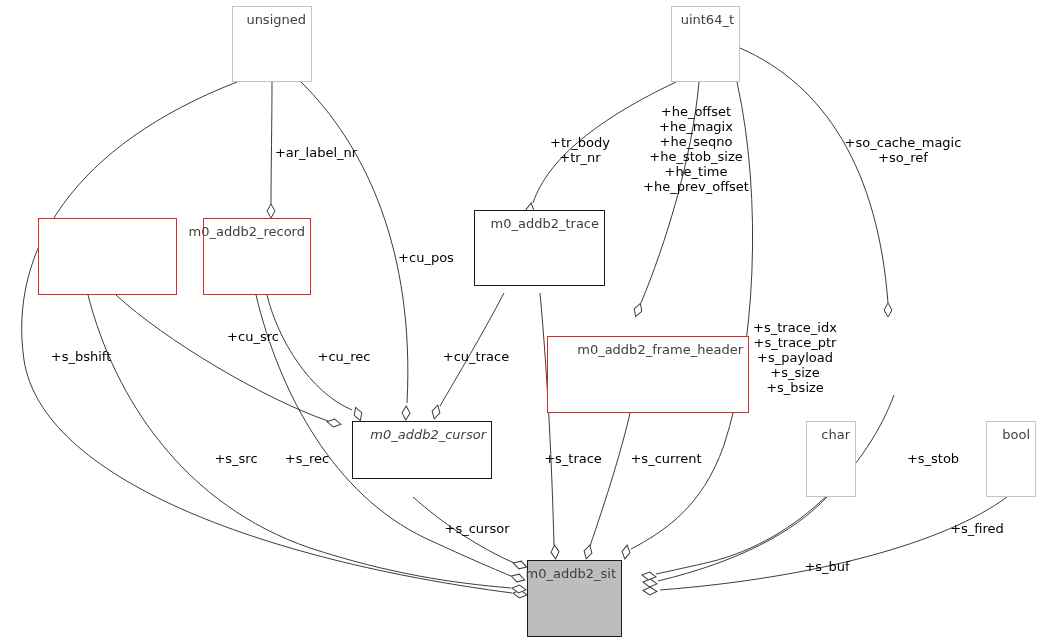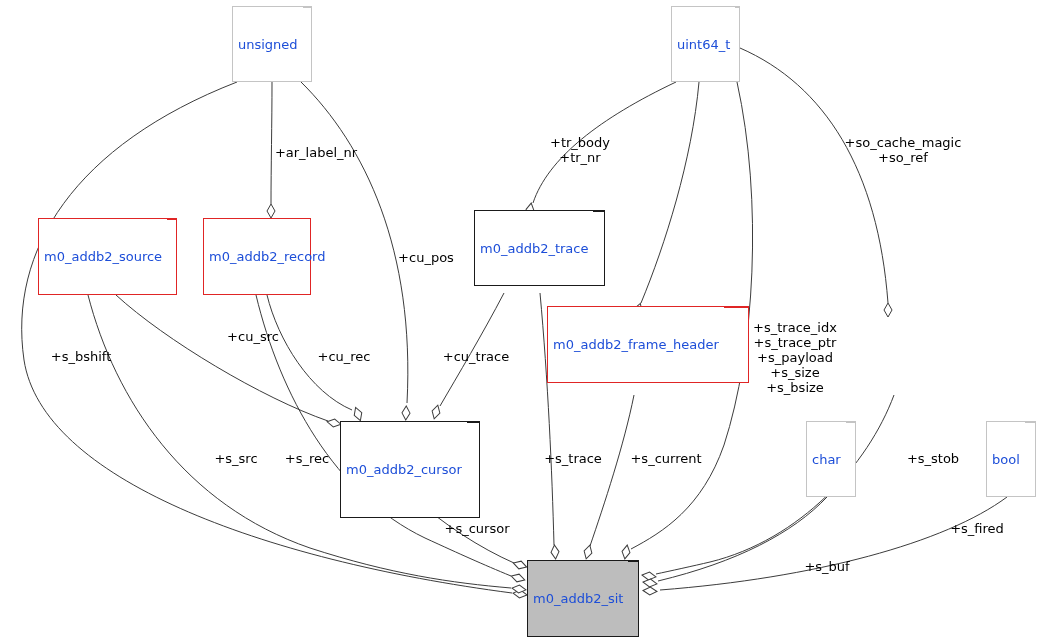--- a/index.html
+++ b/index.html
@@ -3,23 +3,23 @@
 <meta charset="utf-8">
 <style>
   html,body{margin:0;padding:0;background:#ffffff}
   #diagram{
     position:relative;width:1041px;height:644px;background:#ffffff;
     font-family:"DejaVu Sans","Liberation Sans",sans-serif;overflow:hidden;
   }
   #edge-layer{position:absolute;left:0;top:0;width:1041px;height:644px}
   #node-layer,#label-layer{position:absolute;left:0;top:0;width:100%;height:100%;pointer-events:none}
   .node{
-    position:absolute;display:flex;
+    position:absolute;display:flex;flex-direction:column;
     border:1px solid #000;box-sizing:border-box;background:#fff;
-    font-size:13px;color:#1d4ed8;pointer-events:auto;cursor:pointer;
+    font-size:13px;color:#404040;pointer-events:auto;cursor:pointer;align-items:flex-end;
   }
   .nt{flex:0 0 25px;display:flex;align-items:center;justify-content:center;
       padding:0 5px;white-space:nowrap}
   .nc{flex:1 1 auto;border-top:1px solid}
   .elabel{
     position:absolute;transform:translate(-50%,-50%);
     white-space:pre;text-align:center;font-size:13px;line-height:15px;color:#000;
   }
 </style>
 </head>
@@ -69,66 +69,71 @@
         <div class="nt">unsigned</div>
         <div class="nc" style="border-color:#c4c4c4"></div>
         <div class="nc" style="border-color:#c4c4c4"></div>
       </div>
       <div class="node" style="left: 671px; top: 6px; width: 69px; height: 76px; border-color: rgb(196, 196, 196); background: rgb(255, 255, 255);">
         <div class="nt">uint64_t</div>
         <div class="nc" style="border-color:#c4c4c4"></div>
         <div class="nc" style="border-color:#c4c4c4"></div>
       </div>
       <div class="node" style="left: 38px; top: 218px; width: 139px; height: 77px; border-color: rgb(224, 37, 37); background: rgb(255, 255, 255);">
-        <div class="nt">m0_addb2_source</div>
         <div class="nc" style="border-color:#e02525"></div>
         <div class="nc" style="border-color:#e02525"></div>
       </div>
       <div class="node" style="left: 203px; top: 218px; width: 108px; height: 77px; border-color: rgb(224, 37, 37); background: rgb(255, 255, 255);">
         <div class="nt">m0_addb2_record</div>
         <div class="nc" style="border-color:#e02525"></div>
         <div class="nc" style="border-color:#e02525"></div>
       </div>
       <div class="node" style="left: 474px; top: 210px; width: 131px; height: 76px; border-color: rgb(26, 26, 26); background: rgb(255, 255, 255);">
         <div class="nt">m0_addb2_trace</div>
         <div class="nc" style="border-color:#1a1a1a"></div>
         <div class="nc" style="border-color:#1a1a1a"></div>
       </div>
-      <div class="node" style="left: 547px; top: 306px; width: 202px; height: 77px; border-color: rgb(224, 37, 37); background: rgb(255, 255, 255);">
+      <div class="node" style="left: 547px; top: 336px; width: 202px; height: 77px; border-color: rgb(224, 37, 37); background: rgb(255, 255, 255);">
         <div class="nt">m0_addb2_frame_header</div>
         <div class="nc" style="border-color:#e02525"></div>
         <div class="nc" style="border-color:#e02525"></div>
       </div>
-      <div class="node" style="left: 340px; top: 421px; width: 140px; height: 97px; border-color: rgb(26, 26, 26); background: rgb(255, 255, 255);">
+      <div class="node" style="left: 352px; top: 421px; width: 140px; height: 58px; border-color: rgb(26, 26, 26); background: rgb(255, 255, 255); font-style: italic;">
         <div class="nt">m0_addb2_cursor</div>
         <div class="nc" style="border-color:#1a1a1a"></div>
         <div class="nc" style="border-color:#1a1a1a"></div>
       </div>
       <div class="node" style="left: 806px; top: 421px; width: 50px; height: 76px; border-color: rgb(196, 196, 196); background: rgb(255, 255, 255);">
         <div class="nt">char</div>
         <div class="nc" style="border-color:#c4c4c4"></div>
         <div class="nc" style="border-color:#c4c4c4"></div>
       </div>
       <div class="node" style="left: 986px; top: 421px; width: 50px; height: 76px; border-color: rgb(196, 196, 196); background: rgb(255, 255, 255);">
         <div class="nt">bool</div>
         <div class="nc" style="border-color:#c4c4c4"></div>
         <div class="nc" style="border-color:#c4c4c4"></div>
       </div>
-      <div class="node" style="left: 527px; top: 560px; width: 112px; height: 77px; border-color: rgb(26, 26, 26); background: rgb(189, 189, 189);">
+      <div class="node" style="left: 527px; top: 560px; width: 95px; height: 77px; border-color: rgb(26, 26, 26); background: rgb(189, 189, 189);">
         <div class="nt">m0_addb2_sit</div>
         <div class="nc" style="border-color:#1a1a1a"></div>
         <div class="nc" style="border-color:#1a1a1a"></div>
       </div>
     </div>
   <div id="label-layer">
       <div class="elabel" style="left: 316px; top: 152px;">+ar_label_nr</div>
       <div class="elabel" style="left: 426px; top: 257px;">+cu_pos</div>
       <div class="elabel" style="left: 81px; top: 356px;">+s_bshift</div>
       <div class="elabel" style="left: 580px; top: 150px;">+tr_body
 +tr_nr</div>
+      <div class="elabel" style="left: 696px; top: 149px;">+he_offset
++he_magix
++he_seqno
++he_stob_size
++he_time
++he_prev_offset</div>
       <div class="elabel" style="left: 795px; top: 357px;">+s_trace_idx
 +s_trace_ptr
 +s_payload
 +s_size
 +s_bsize</div>
       <div class="elabel" style="left: 903px; top: 150px;">+so_cache_magic
 +so_ref</div>
       <div class="elabel" style="left: 253px; top: 336px;">+cu_src</div>
       <div class="elabel" style="left: 344px; top: 356px;">+cu_rec</div>
       <div class="elabel" style="left: 476px; top: 356px;">+cu_trace</div>

